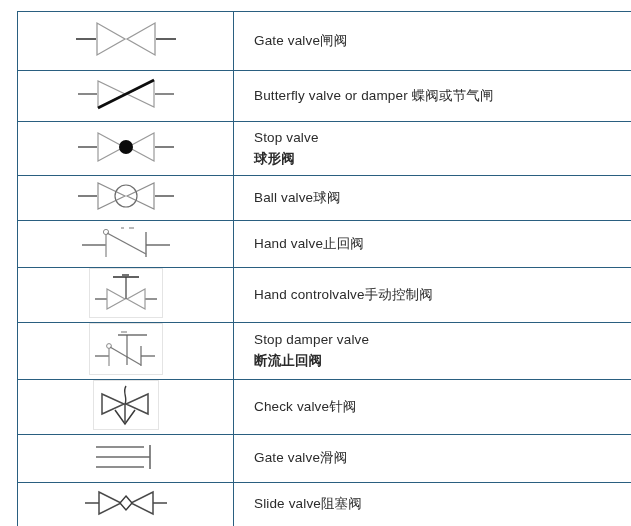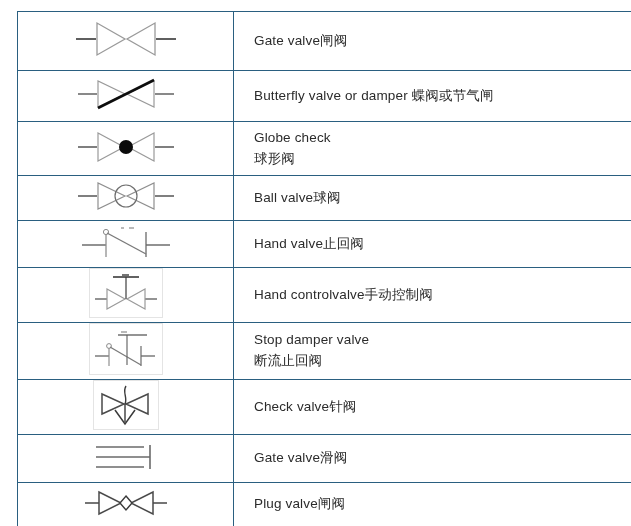--- a/index.html
+++ b/index.html
@@ -41,20 +41,21 @@
     width: 376px;
     padding-left: 20px;
     padding-right: 8px;
     color: #2b2b2b;
     font-size: 13.5px;
     line-height: 1.55;
     letter-spacing: 0.15px;
   }
   .desc-line-2 {
     display: block;
+    font-weight: bold;
   }
   .sym-wrap {
     display: inline-block;
     line-height: 0;
   }
   .sym-wrap.boxed {
     border: 1px solid #e4e4e4;
     padding: 1px;
   }
   svg { display: block; }
@@ -106,21 +107,21 @@
             <svg width="120" height="40" viewBox="0 0 120 40">
               <line x1="12" y1="20" x2="31" y2="20" stroke="#2a2a2a" stroke-width="1.2"></line>
               <line x1="89" y1="20" x2="108" y2="20" stroke="#2a2a2a" stroke-width="1.2"></line>
               <polygon points="32,6 32,34 58,20" fill="#ffffff" stroke="#9a9a9a" stroke-width="1.2"></polygon>
               <polygon points="88,6 88,34 62,20" fill="#ffffff" stroke="#9a9a9a" stroke-width="1.2"></polygon>
               <circle cx="60" cy="20" r="7" fill="#0a0a0a"></circle>
             </svg>
           </span>
         </td>
         <td class="desc-cell">
-          <span>Globe check</span>
+          <span>Stop valve</span>
           <span class="desc-line-2">球形阀</span>
         </td>
       </tr>
 
       <tr style="height:44px;">
         <td class="sym-cell">
           <span class="sym-wrap">
             <svg width="120" height="40" viewBox="0 0 120 40">
               <line x1="12" y1="20" x2="31" y2="20" stroke="#2a2a2a" stroke-width="1.2"></line>
               <line x1="89" y1="20" x2="108" y2="20" stroke="#2a2a2a" stroke-width="1.2"></line>
@@ -235,20 +236,20 @@
             <svg width="110" height="36" viewBox="0 0 110 36">
               <line x1="14" y1="18" x2="28" y2="18" stroke="#3a3a3a" stroke-width="1.4"></line>
               <line x1="82" y1="18" x2="96" y2="18" stroke="#3a3a3a" stroke-width="1.4"></line>
               <polygon points="28,7 28,29 50,18" fill="#ffffff" stroke="#4a4a4a" stroke-width="1.5"></polygon>
               <polygon points="82,7 82,29 60,18" fill="#ffffff" stroke="#4a4a4a" stroke-width="1.5"></polygon>
               <polygon points="55,11 61,18 55,25 49,18" fill="#ffffff" stroke="#3a3a3a" stroke-width="1.4"></polygon>
             </svg>
           </span>
         </td>
         <td class="desc-cell">
-          <span>Plug valve闸阀</span>
+          <span>Slide valve阻塞阀</span>
         </td>
       </tr>
 
     </tbody>
   </table>
 
 </div>
 
 </body></html>

